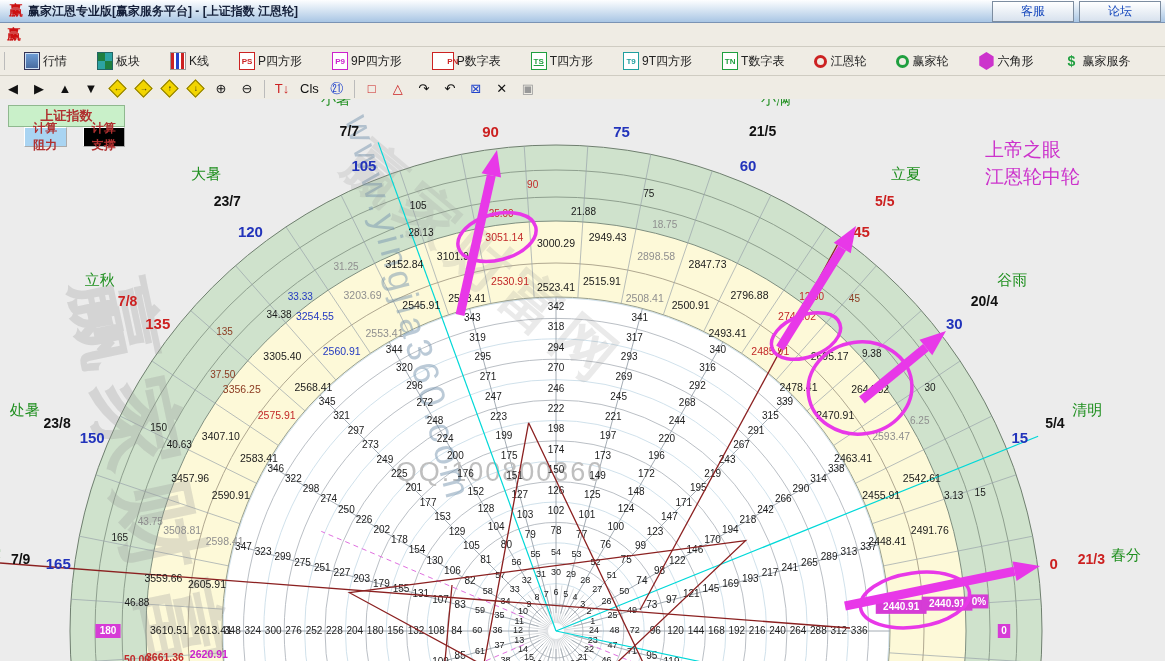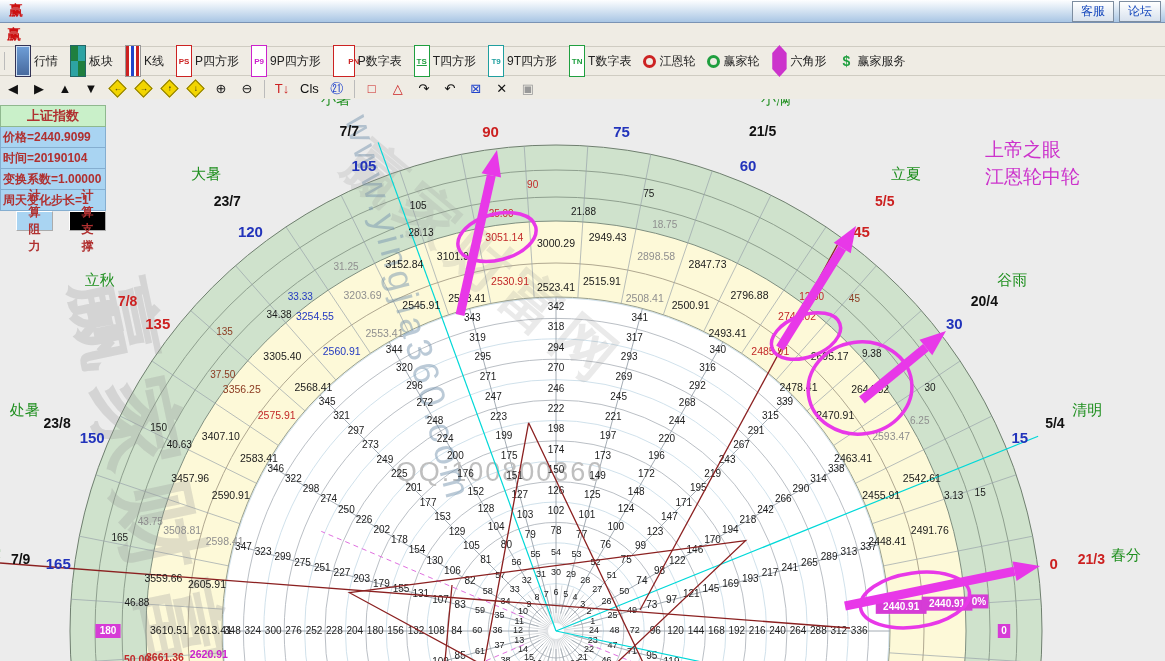--- a/index.html
+++ b/index.html
@@ -3,63 +3,64 @@
 <meta charset="utf-8">
 <style>
   html,body{margin:0;padding:0;width:1165px;height:661px;overflow:hidden;
     font-family:"Liberation Sans","DejaVu Sans",sans-serif;background:#ececec;}
   .titlebar{height:23px;background:linear-gradient(#fdfeff,#a9c6e4);display:flex;align-items:center;
     border-bottom:1px solid #7a93b4;padding:0 4px;box-sizing:border-box;}
   .app-logo{color:#cc1111;font-weight:bold;font-size:14px;margin:0 5px;}
   .title-text{font-size:12px;font-weight:bold;color:#15203a;}
   .tb-spacer{flex:1;}
   .tb-btn{background:linear-gradient(#ffffff,#d8e2ee);border:1px solid #7d8da0;color:#1144bb;
-    font-size:12px;padding:1px 8px;margin-left:5px;cursor:pointer;}
+    font-size:12px;padding:1px 28px;margin-left:5px;cursor:pointer;}
   .menubar{height:23px;background:#efece4;border-bottom:1px solid #cfccc2;display:flex;align-items:center;font-size:13px;color:#111;}
   .menu-logo{color:#cc1111;font-weight:bold;font-size:14px;margin:0 7px;}
   .menu-item{padding:0 8px;cursor:pointer;}
   .toolbar1{height:28px;background:#efece4;border-bottom:1px solid #cfccc2;display:flex;align-items:center;font-size:12px;color:#222;}
-  .tool{display:flex;align-items:center;gap:3px;margin:0 6px;cursor:pointer;}
-  .icon16{width:16px;height:32px;display:flex;align-items:center;justify-content:center;
+  .tool{display:flex;align-items:center;gap:3px;margin:0 15px;cursor:pointer;}
+  .icon16{width:16px;height:18px;display:flex;align-items:center;justify-content:center;
     font-size:8px;font-weight:bold;box-sizing:border-box;}
   .ic-grid{background:linear-gradient(#6f9fd8,#46689c);border:1px solid #335;box-shadow:inset 0 0 0 1px #cfe0f4;}
   .ic-blocks{background:conic-gradient(#2da3a3 0 25%,#1f7f3f 0 50%,#2da3a3 0 75%,#1f7f3f 0);border:1px solid #266;}
   .ic-candles{background:repeating-linear-gradient(90deg,#cc2222 0 3px,#fff 3px 5px,#2244cc 5px 8px,#fff 8px 10px);border:1px solid #999;}
   .ic-letter{background:#fff;border:1px solid currentColor;}
   .ic-ring{border:3px solid currentColor;border-radius:50%;width:13px;height:13px;}
   .ic-hex{background:#cc33cc;clip-path:polygon(50% 0,95% 25%,95% 75%,50% 100%,5% 75%,5% 25%);}
   .ic-dollar{color:#1f9f3f;font-size:14px;font-weight:bold;}
   .toolbar2{height:25px;background:#efece4;border-bottom:1px solid #b8b4aa;display:flex;align-items:center;color:#111;}
   .dtool{margin:0 5px;cursor:pointer;font-size:13px;display:flex;align-items:center;justify-content:center;min-width:16px;}
   .sep{width:1px;height:18px;background:#bbb;margin:0 4px;}
   .diamond{width:11px;height:11px;background:#f2d500;border:1px solid #8a7a00;transform:rotate(45deg);
     display:flex;align-items:center;justify-content:center;}
   .diamond span{transform:rotate(-45deg);font-size:8px;color:#222;}
   .redglyph{color:#cc2222;}
   .blueglyph{color:#2244cc;}
   .grayglyph{color:#999;}
   .chart{position:absolute;left:0;top:99px;width:1165px;height:562px;background:#ececec;overflow:hidden;}
   .chart svg{position:absolute;left:0;top:0;}
-  .panel{position:absolute;left:0;top:6px;width:106px;font-weight:bold;z-index:5;}
+  .panel{position:absolute;left:8px;top:6px;width:117px;font-weight:bold;z-index:5;}
   .panel-title{height:20px;background:#c9f0c9;border:1px solid #8fb88f;color:#b03030;font-size:13px;
     display:flex;align-items:center;justify-content:center;}
   .panel-row{height:20px;background:#a9d4f2;border:1px solid #85aed0;border-top:none;color:#b03030;
     font-size:12px;display:flex;align-items:center;padding-left:2px;white-space:nowrap;overflow:hidden;}
   .panel-btns{display:flex;}
   .panel-btn{flex:1;height:20px;font-size:12px;color:#b03030;font-weight:bold;display:flex;align-items:center;
     justify-content:center;border:1px outset #fff;cursor:pointer;margin-left:16px;}
   .pb-blue{background:#a9d4f2;}
   .pb-green{background:#000000;}
   .annotation{position:absolute;left:985px;top:37px;z-index:5;font-size:19px;line-height:27px;color:#cc33cc;}
 </style>
 </head>
 <body>
 
 <div class="titlebar">
   <span class="app-logo">赢</span>
+  <span class="title-text">赢家江恩专业版[赢家服务平台] - [上证指数 江恩轮]</span>
   <span class="tb-spacer"></span>
   <span id="titlebar-btns"><button class="tb-btn">客服</button><button class="tb-btn">论坛</button></span>
 </div>
 
 <div class="menubar">
   <span class="menu-logo">赢</span>
 </div>
 
 <div class="toolbar1">
   <span class="sep"></span>
@@ -815,26 +816,20 @@
         <polygon points="856,127 850.7403525234168,154.35573264275828 833.7647707206878,143.78078004433698" fill="#e838e8"></polygon>
         <line x1="862" y1="301" x2="925.9091173823439" y2="248.50322500736036" stroke="#e838e8" stroke-width="9"></line>
         <polygon points="946,232 932.256511615944,256.2304875526127 919.5617231487438,240.77596246210803" fill="#e838e8"></polygon>
         <line x1="845" y1="507" x2="1014.5303297833212" y2="472.22454773675463" stroke="#e838e8" stroke-width="9"></line>
         <polygon points="1040,467 1016.5397712205346,482.0205747431695 1012.5208883461079,462.42852073033976" fill="#e838e8"></polygon>
       </g>
     </svg>
 
   <div class="panel">
     <div class="panel-title">上证指数</div>
-    <div id="panel-rows">
-        <div class="panel-row">价格=2440.9099</div>
-        <div class="panel-row">时间=20190104</div>
-        <div class="panel-row">变换系数=1.00000</div>
-        <div class="panel-row">周天变化步长=1</div>
-      </div>
     <div class="panel-btns" id="panel-btns">
         <button class="panel-btn pb-blue">计算阻力</button>
         <button class="panel-btn pb-green">计算支撑</button>
       </div>
   </div>
 
   <div class="annotation" id="annotation-block">
       <div>上帝之眼</div>
       <div>江恩轮中轮</div>
     </div>

